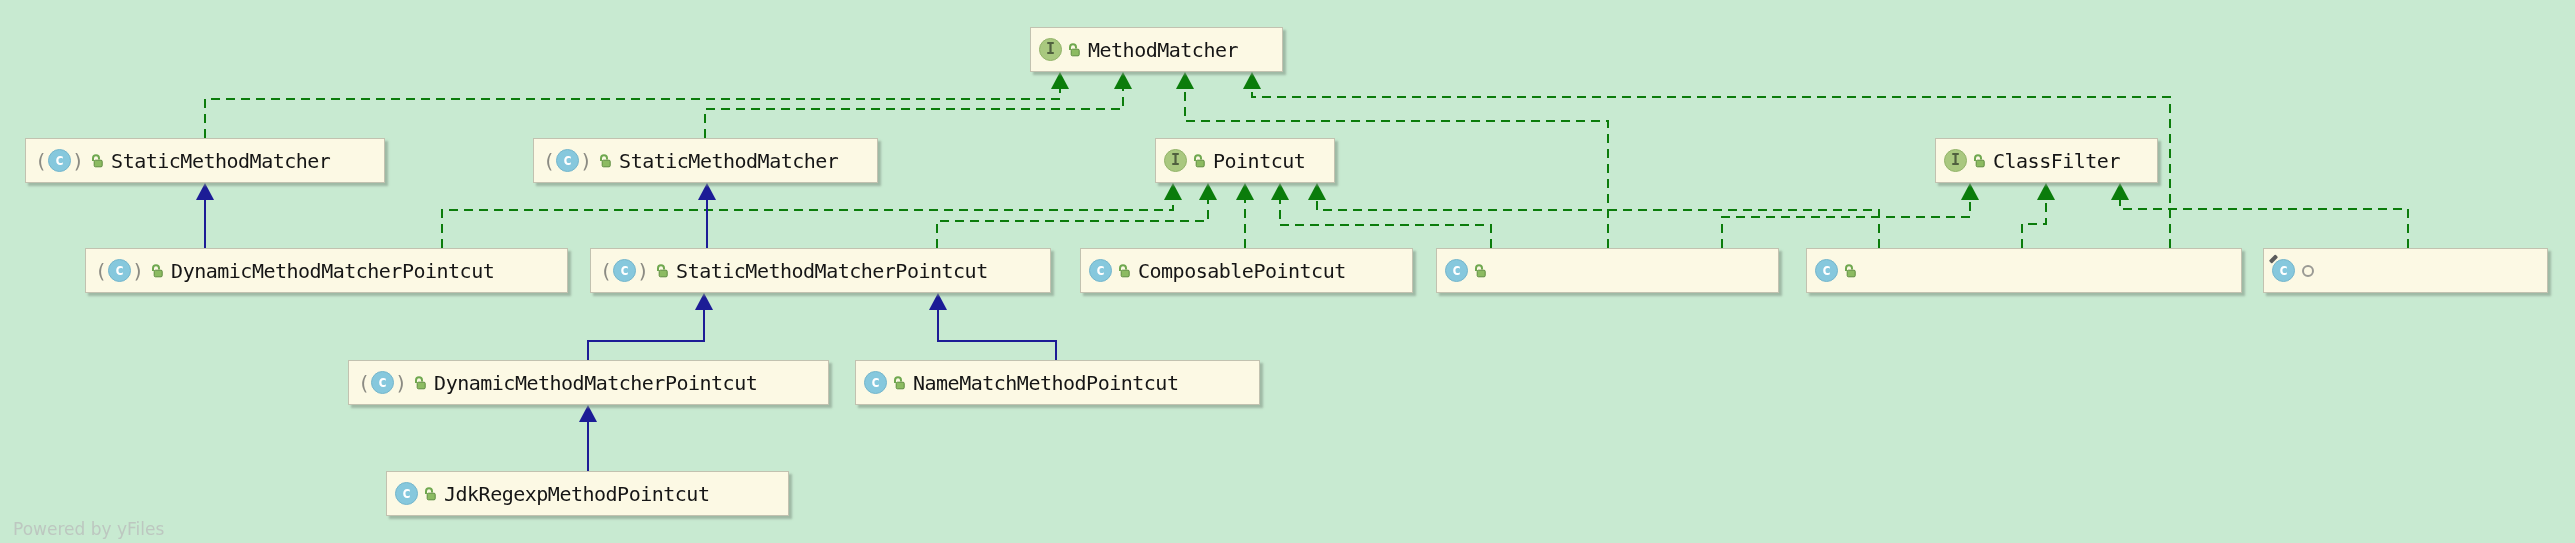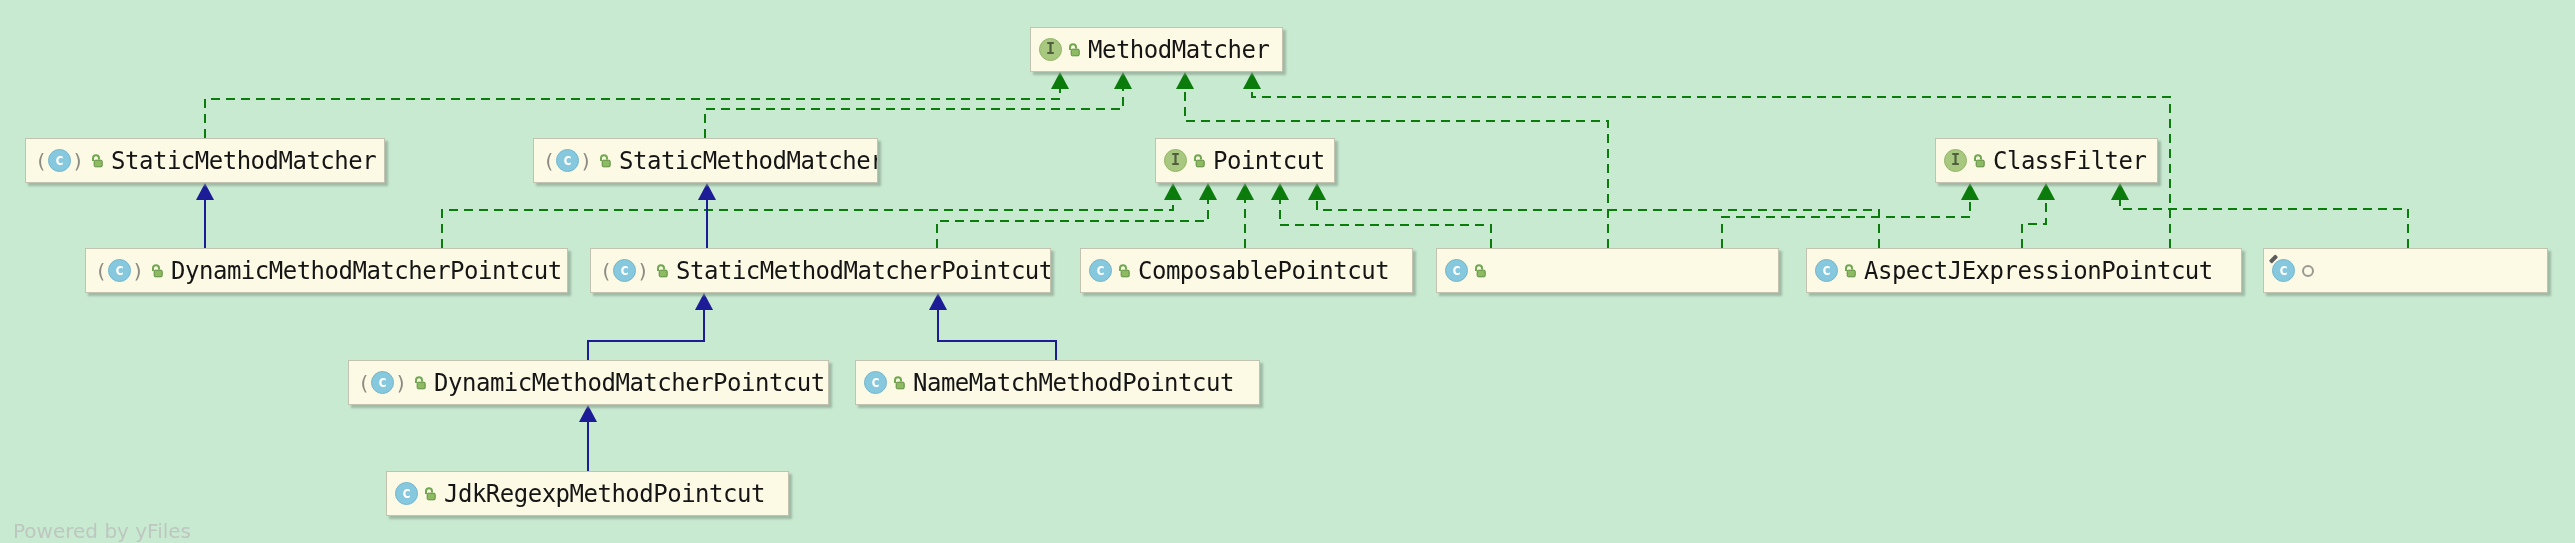--- a/index.html
+++ b/index.html
@@ -18,21 +18,21 @@
   .node{
     position:absolute;height:45px;
     background:#fcf9e4;
     border:1px solid #c2c2b0;
     box-shadow:3px 3px 2px rgba(125,145,130,.55);
     display:flex;align-items:center;
     padding-left:8px;box-sizing:border-box;
     white-space:nowrap;overflow:hidden;
     cursor:default;
   }
-  .lbl{font-size:24px;color:#151515;margin-left:7px;letter-spacing:-0.5px;}
+  .lbl{font-size:20px;color:#151515;margin-left:7px;letter-spacing:-0.5px;}
   .icoWrap{display:inline-flex;align-items:center;}
   .circle{
     position:relative;display:inline-flex;align-items:center;justify-content:center;
     width:21px;height:21px;border-radius:50%;
     font-size:15px;font-weight:bold;line-height:1;
   }
   .int{background:#a9c87f;color:#50603f;border:1px solid #93b46a;}
   .cls{background:#86c8dd;color:#ffffff;border:1px solid #74b6cc;}
   .paren{color:#8b8b83;font-size:20px;font-weight:normal;padding:0 1px;}
   .notch{
@@ -40,21 +40,21 @@
     background:#5c5c5c;transform:rotate(-45deg);border-radius:1px;
   }
   .vis{margin-left:5px;display:inline-flex;align-items:center;}
   .pkg{
     display:inline-block;width:8px;height:8px;border-radius:50%;
     border:2px solid #9a9a94;margin-left:7px;
   }
   .watermark{
     position:absolute;left:13px;top:519px;
     font-family:"DejaVu Sans","Liberation Sans",sans-serif;
-    font-size:20px;color:#bdc7c0;
+    font-size:17px;color:#bdc7c0;
   }
 </style>
 </head>
 <body>
 
 <div id="canvas">
 
   <svg id="edges" width="2575" height="543" viewBox="0 0 2575 543">
 
     <g>
@@ -255,21 +255,20 @@
   <div class="node" style="left:1806px;top:248px;width:436px">
     <span class="icoWrap">
         <span class="circle cls">c</span>
       </span>
     <span class="vis">
       <svg width="14" height="15" viewBox="0 0 14 15">
           <path d="M3 8 V5.2 A3 3 0 0 1 9 5.2 V6.4" fill="none" stroke="#6fa84f" stroke-width="2"></path>
           <rect x="4.2" y="7.2" width="8" height="6.6" rx="1.2" fill="#8cbb61" stroke="#5d8c3f"></rect>
         </svg>
     </span>
-    <span class="lbl">AspectJExpressionPointcut</span>
   </div>
 
   <div class="node" style="left:2263px;top:248px;width:285px">
     <span class="icoWrap">
         <span class="circle cls">c<span class="notch"></span></span>
       </span>
     <span class="pkg"></span>
   </div>
 
   <div class="node" style="left:348px;top:360px;width:481px">

